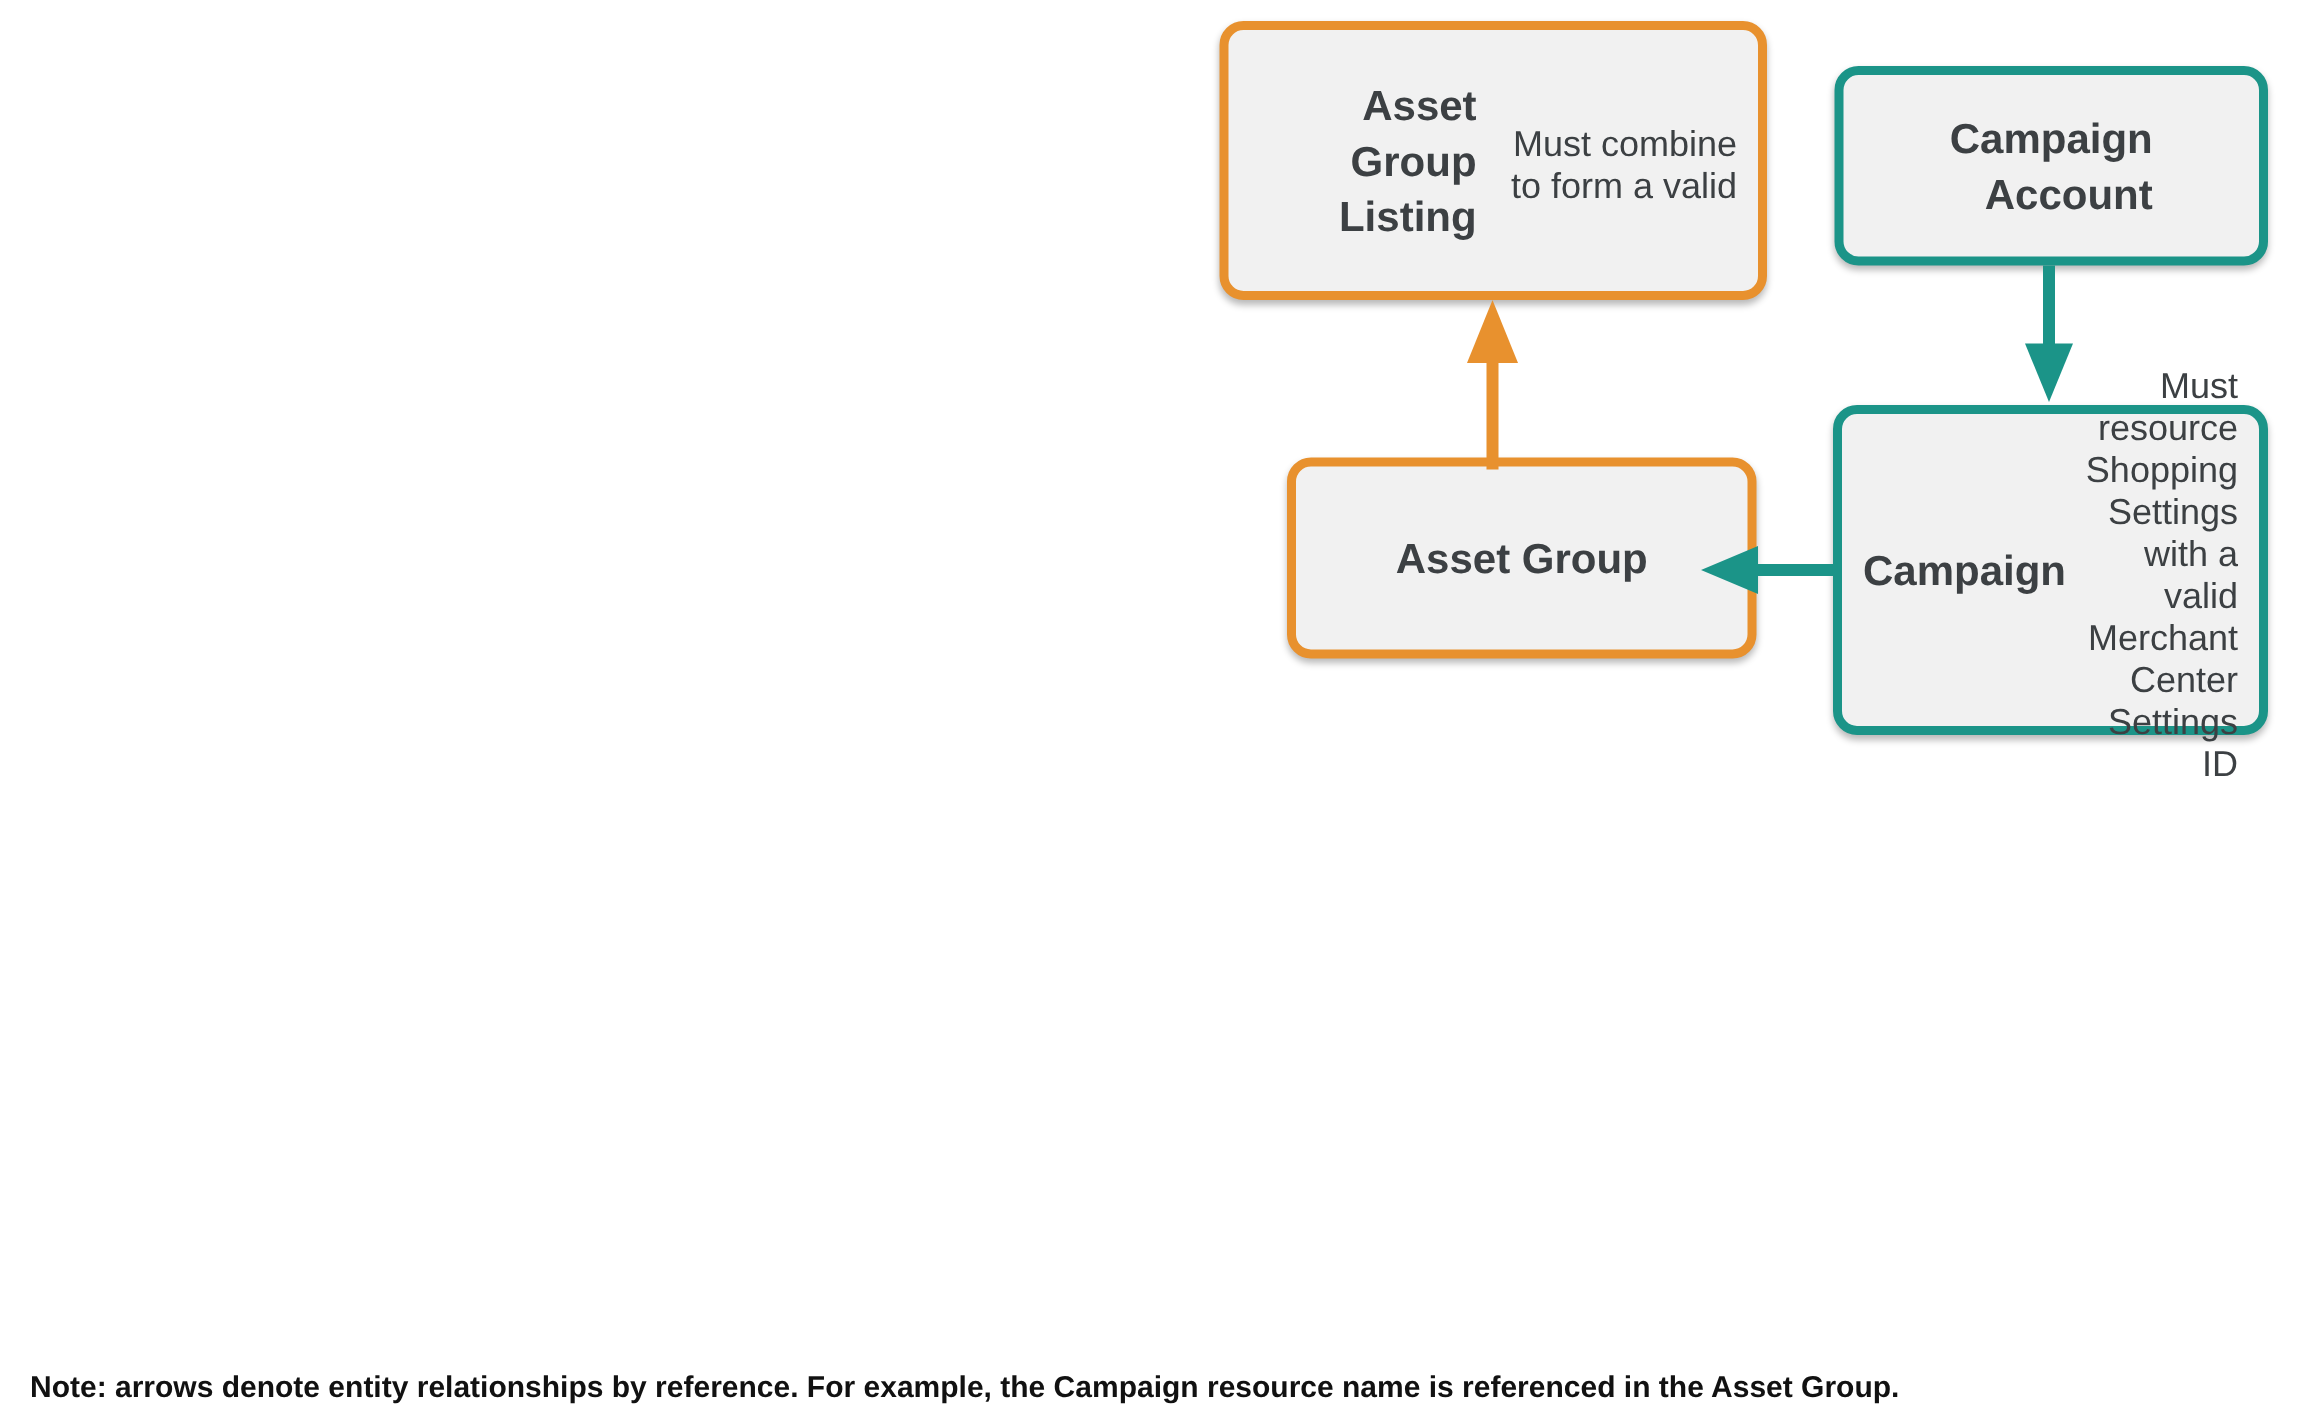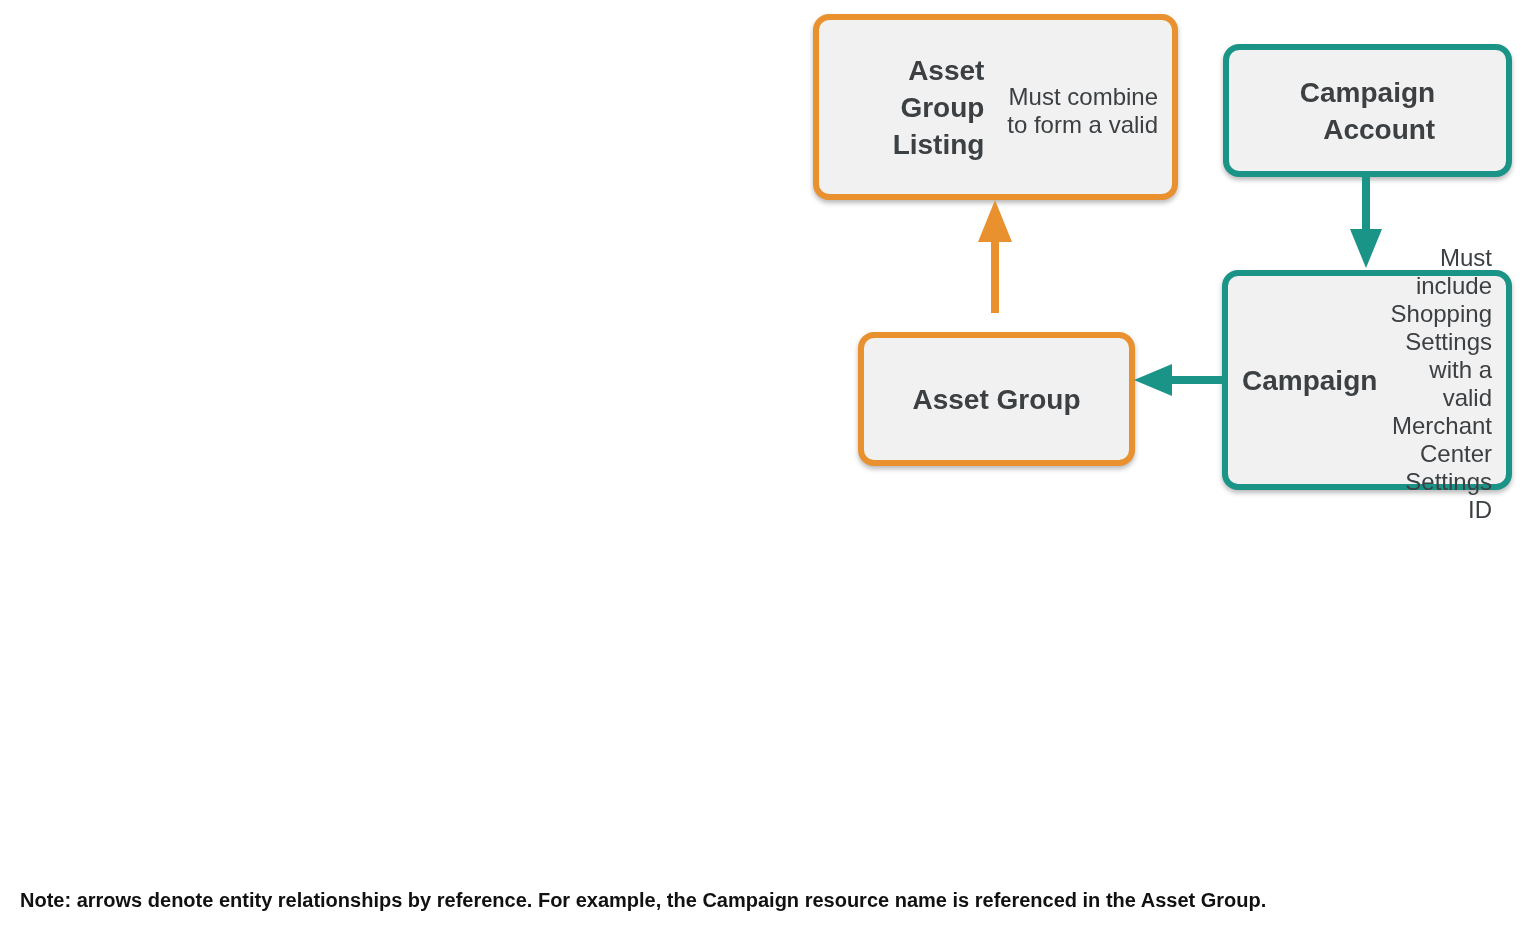--- a/index.html
+++ b/index.html
@@ -49,21 +49,21 @@
   .node-subtitle {
     color: var(--body-text);
     font-size: 24px;
     line-height: 28px;
     margin-top: 7px;
   }
 
   #node-listing-filters { left: 813px; top: 14px;  width: 365px; height: 186px; }
   #node-campaign-budget { left: 1223px; top: 44px; width: 289px; height: 133px; }
   #node-campaign        { left: 1222px; top: 270px; width: 290px; height: 220px; }
-  #node-asset-group     { left: 858px;  top: 332px; width: 277px; height: 134px; }
+  #node-asset-group     { left: 858px;  top: 305px; width: 313px; height: 134px; }
 
   .shaft { position: absolute; }
   .head  { position: absolute; width: 0; height: 0; }
 
   
   #a1-shaft { left: 991px; top: 238px; width: 8px; height: 75px; background: var(--orange); }
   #a1-head  { left: 978px; top: 200px;
               border-left: 17px solid transparent;
               border-right: 17px solid transparent;
               border-bottom: 42px solid var(--orange); }
@@ -78,21 +78,21 @@
   
   #a3-shaft { left: 1168px; top: 376px; width: 54px; height: 8px; background: var(--teal); }
   #a3-head  { left: 1134px; top: 364px;
               border-top: 16px solid transparent;
               border-bottom: 16px solid transparent;
               border-right: 38px solid var(--teal); }
 
   .note {
     position: absolute;
     left: 20px;
-    top: 889px;
+    top: 914px;
     font-size: 20px;
     font-weight: bold;
     color: var(--note-text);
     white-space: nowrap;
   }
 </style>
 </head>
 <body>
 
 <div class="canvas">
@@ -111,21 +111,21 @@
       <div>Campaign</div>
       <div>Account</div>
     </div>
   </div>
 
   <div class="node teal" id="node-campaign">
     <div class="node-title">
       <div>Campaign</div>
     </div>
     <div class="node-subtitle">
-      <div>Must include</div>
+      <div>Must resource</div>
       <div>Shopping Settings</div>
       <div>with a valid Merchant</div>
       <div>Center Settings ID</div>
     </div>
   </div>
 
   <div class="node orange" id="node-asset-group">
     <div class="node-title">
       <div>Asset Group</div>
     </div>

